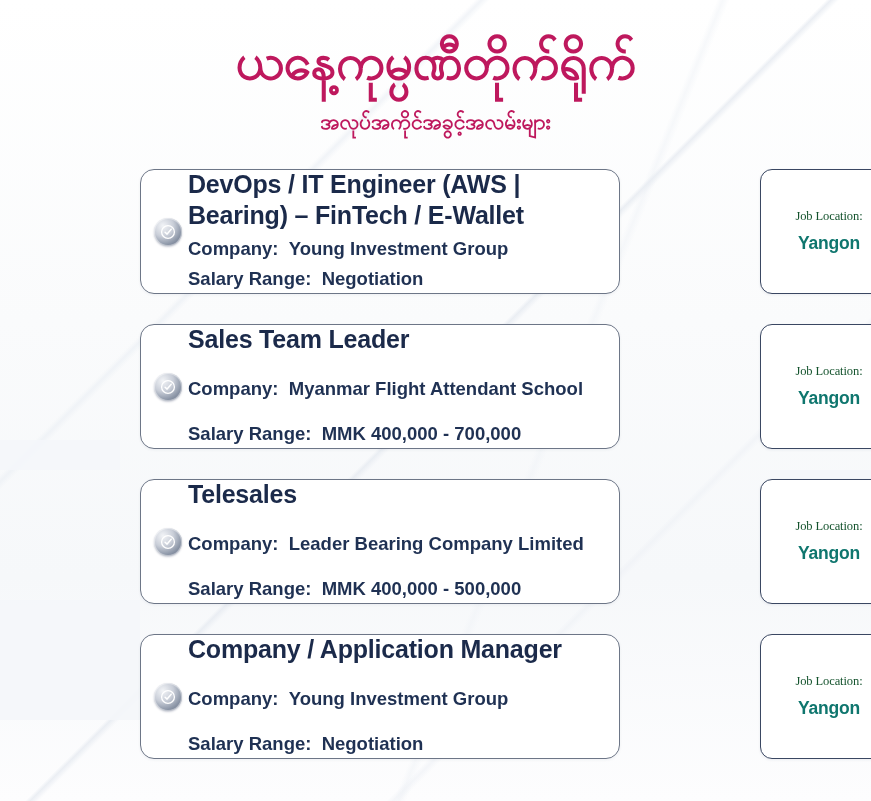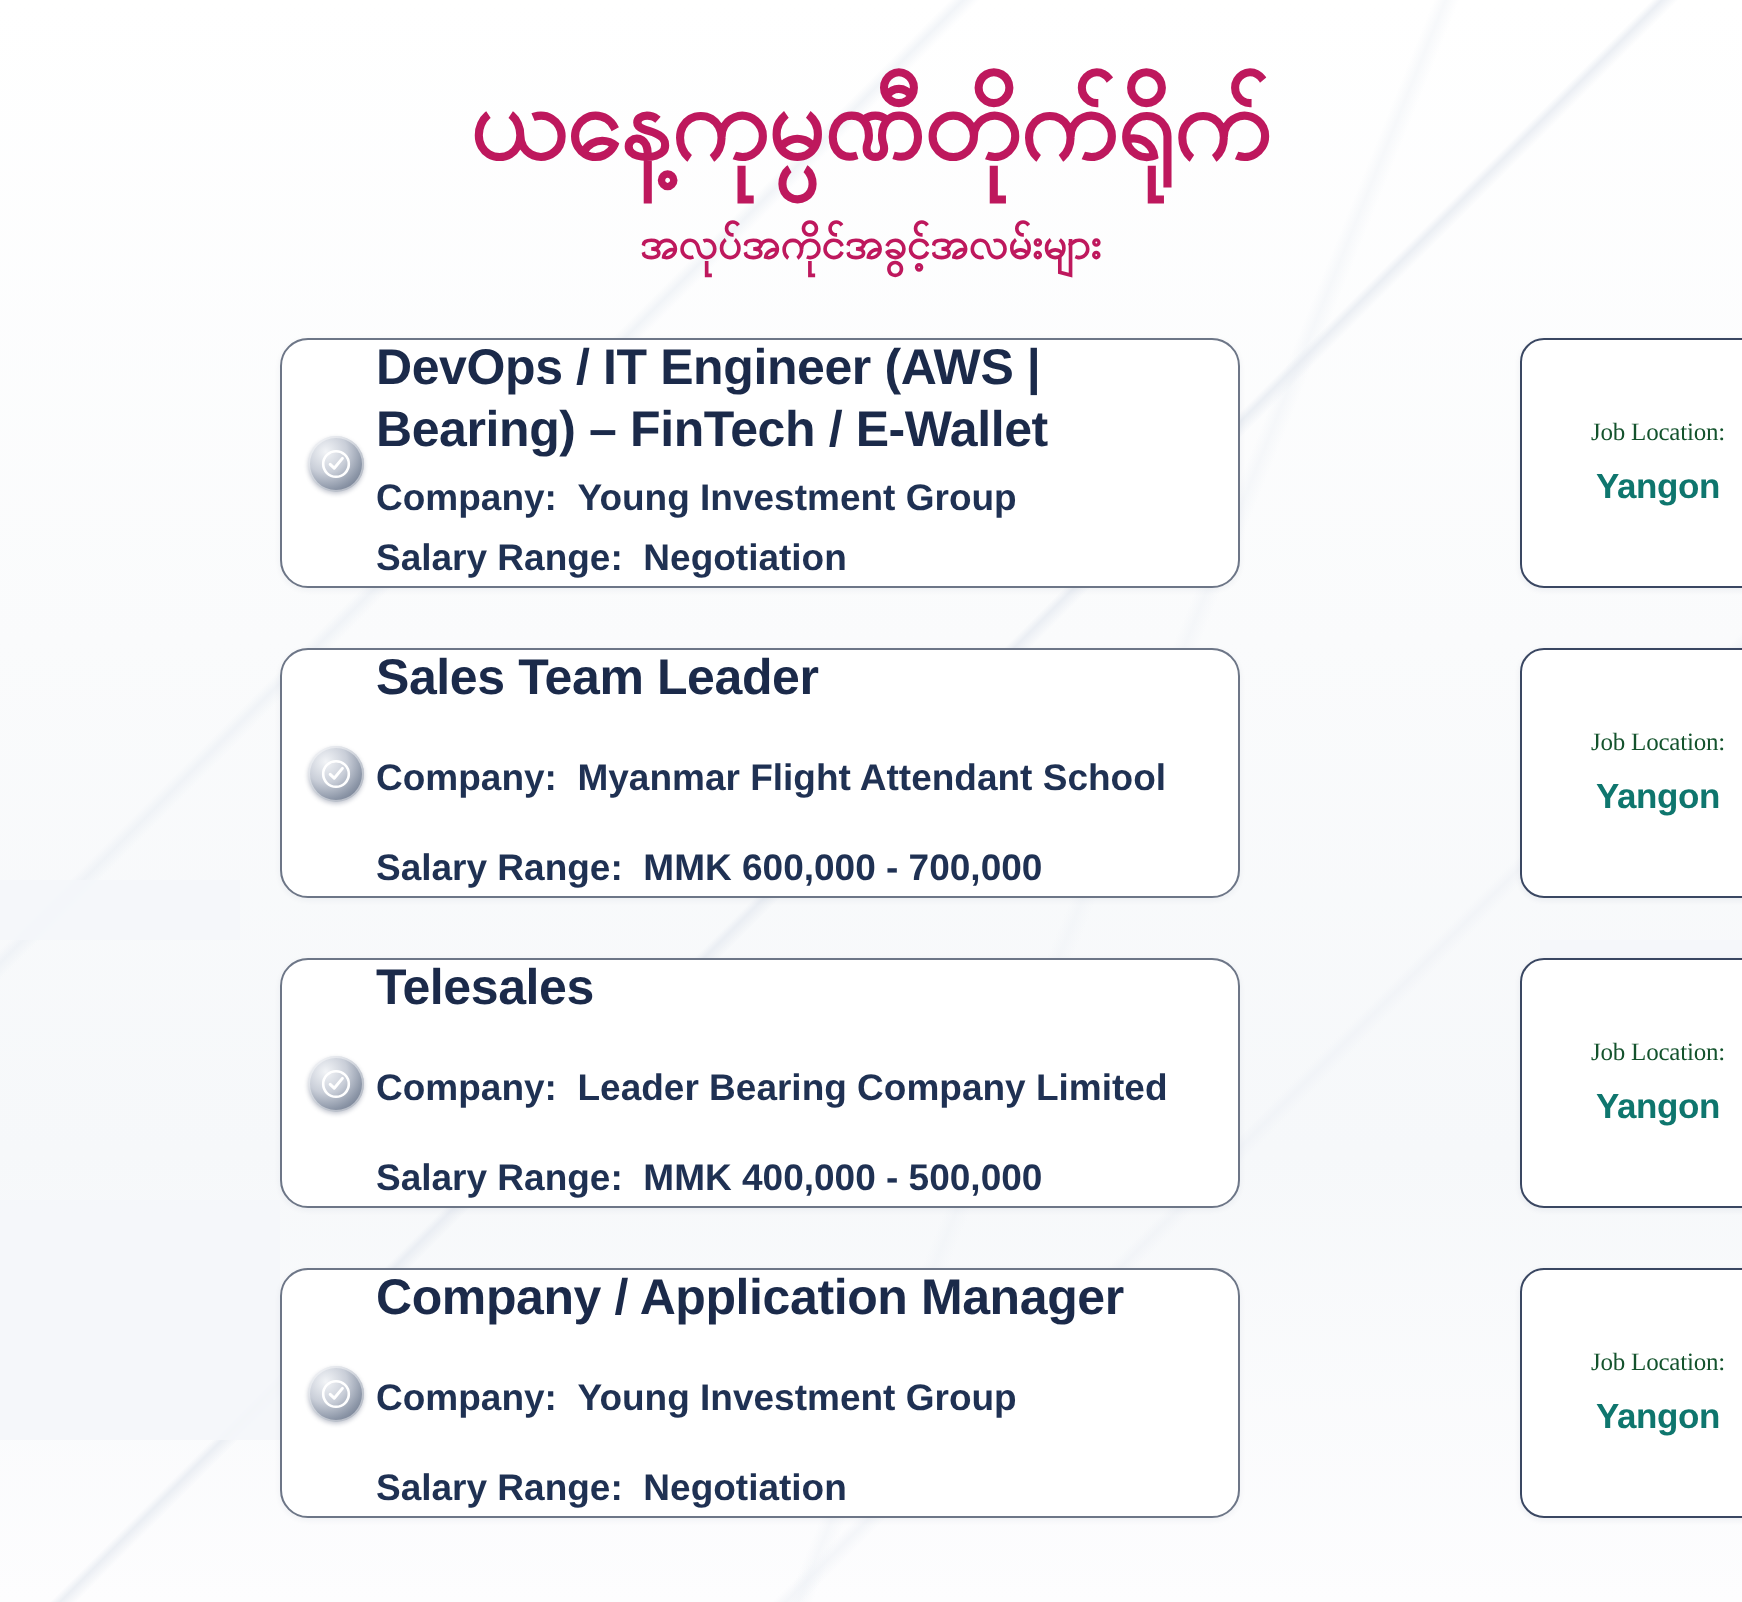--- a/index.html
+++ b/index.html
@@ -219,21 +219,21 @@
       <div class="job-card"></div>
       <span class="verified-badge">
         <svg width="16" height="16" viewBox="0 0 16 16" aria-hidden="true">
           <circle cx="8" cy="8" r="6.4" fill="none" stroke="#ffffff" stroke-width="1.3"></circle>
           <path d="M5.1 8.2 L7.1 10.1 L11.2 5.2" fill="none" stroke="#ffffff" stroke-width="1.5" stroke-linecap="round" stroke-linejoin="round"></path>
         </svg>
       </span>
       <div class="job-card-inner">
         <div class="job-title">Sales Team Leader</div>
         <div class="job-line"><span class="lbl">Company:</span>&nbsp;&nbsp;<span class="val">Myanmar Flight Attendant School</span></div>
-        <div class="job-line"><span class="lbl">Salary Range:</span>&nbsp;&nbsp;<span class="val">MMK 600,000 - 700,000</span></div>
+        <div class="job-line"><span class="lbl">Salary Range:</span>&nbsp;&nbsp;<span class="val">MMK 400,000 - 700,000</span></div>
       </div>
       <div class="location-box">
         <div class="location-label">Job Location:</div>
         <div class="location-value">Yangon</div>
       </div>
     </div>
     <div class="job-card-wrap">
       <div class="job-card"></div>
       <span class="verified-badge">
         <svg width="16" height="16" viewBox="0 0 16 16" aria-hidden="true">

